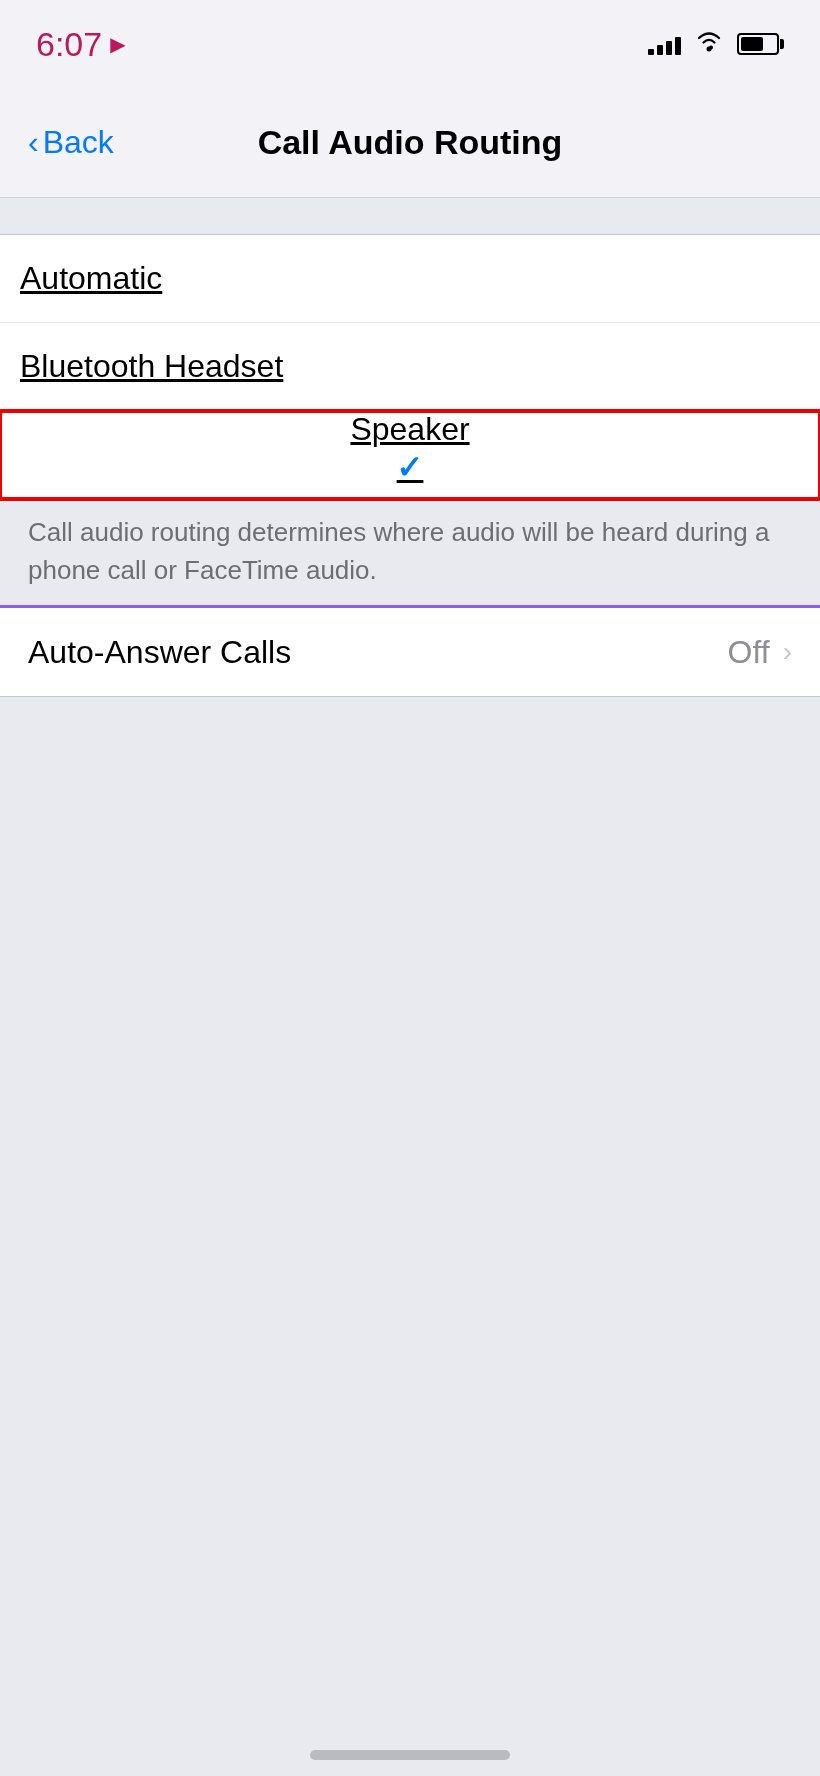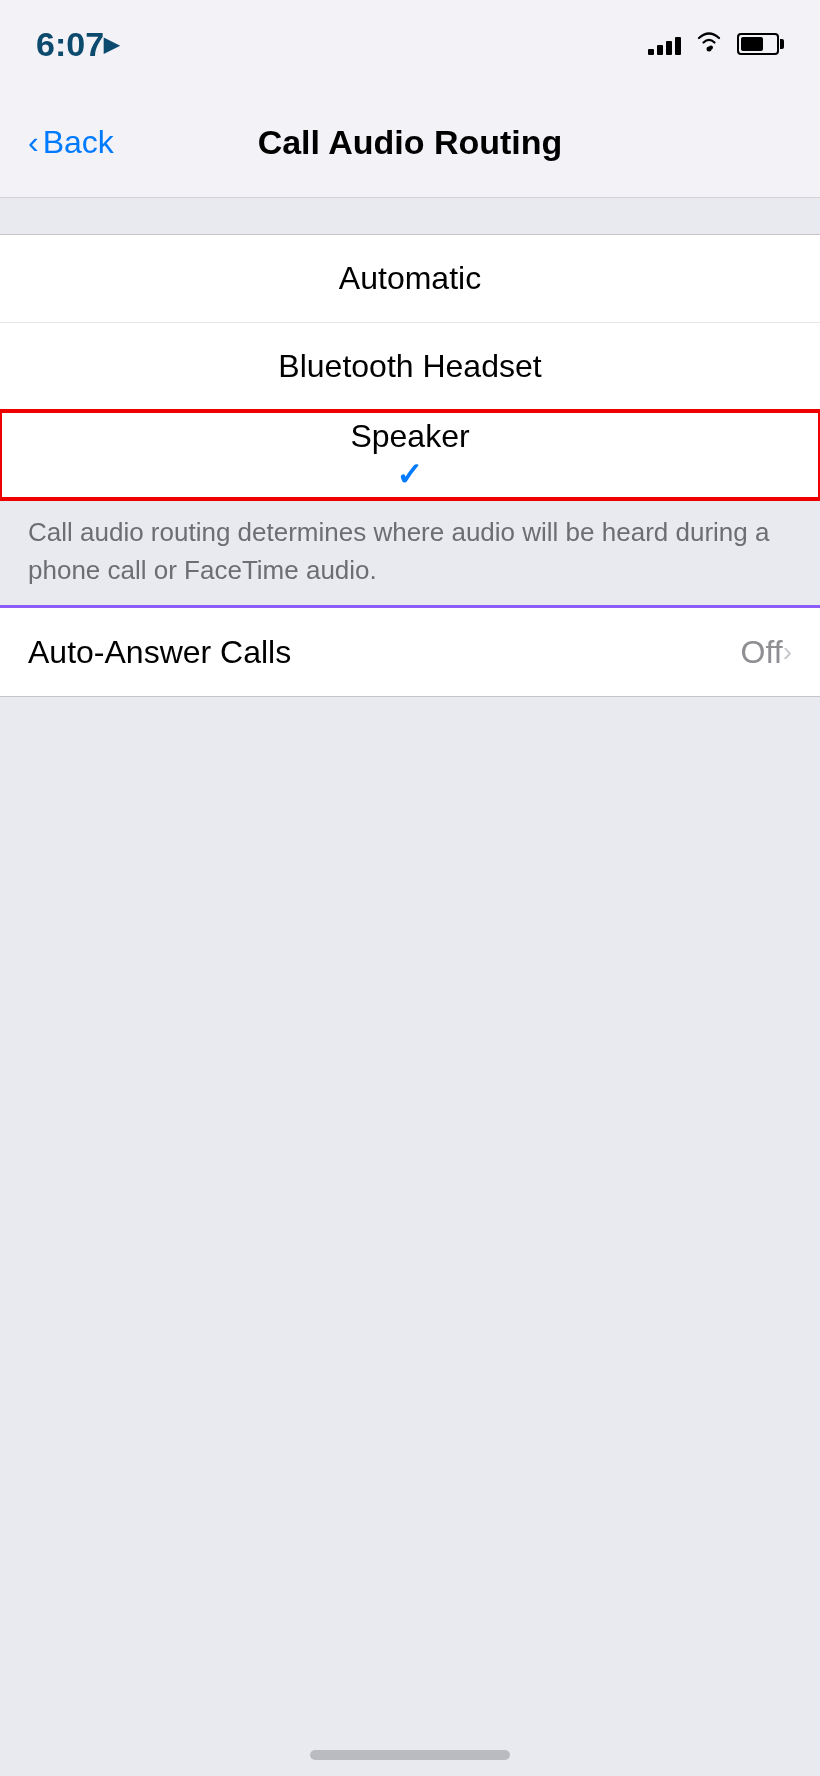--- a/index.html
+++ b/index.html
@@ -21,24 +21,25 @@
       background-color: #f2f2f7;
       height: 88px;
       display: flex;
       align-items: center;
       justify-content: space-between;
       padding: 0 36px;
     }
 
     .status-time {
       font-size: 34px;
-      font-weight: 700;
-      color: #0c4a6e;
-      display: flex;
-      align-items: center;
+      font-weight: 400;
+      color: #be185d;
+      display: flex;
+      align-items: center;
+      gap: 8px;
     }
 
     .status-icons {
       display: flex;
       align-items: center;
       gap: 14px;
     }
 
     .signal-bars {
       display: flex;
@@ -130,25 +131,26 @@
 
     .settings-group {
       background-color: #fff;
       border-top: 1px solid #c6c6c8;
       border-bottom: 1px solid #c6c6c8;
     }
 
     .settings-row {
       display: flex;
       align-items: center;
-      justify-content: center;
+      justify-content: flex-start;
       padding: 0 20px;
       height: 88px;
       background-color: #fff;
       border-bottom: 1px solid #e5e5ea;
+      text-decoration: underline;
     }
 
     .settings-row:last-child {
       border-bottom: none;
       flex-direction: column;
     }
 
     .row-label {
       font-size: 32px;
       color: #000;
@@ -190,21 +192,21 @@
       align-items: center;
       justify-content: space-between;
       padding: 0 28px;
       height: 88px;
       background-color: #fff;
     }
 
     .row-right {
       display: flex;
       align-items: center;
-      gap: 0;
+      gap: 13px;
     }
 
     .row-value {
       font-size: 32px;
       color: #8e8e93;
     }
 
     .row-chevron {
       font-size: 28px;
       color: #c7c7cc;

